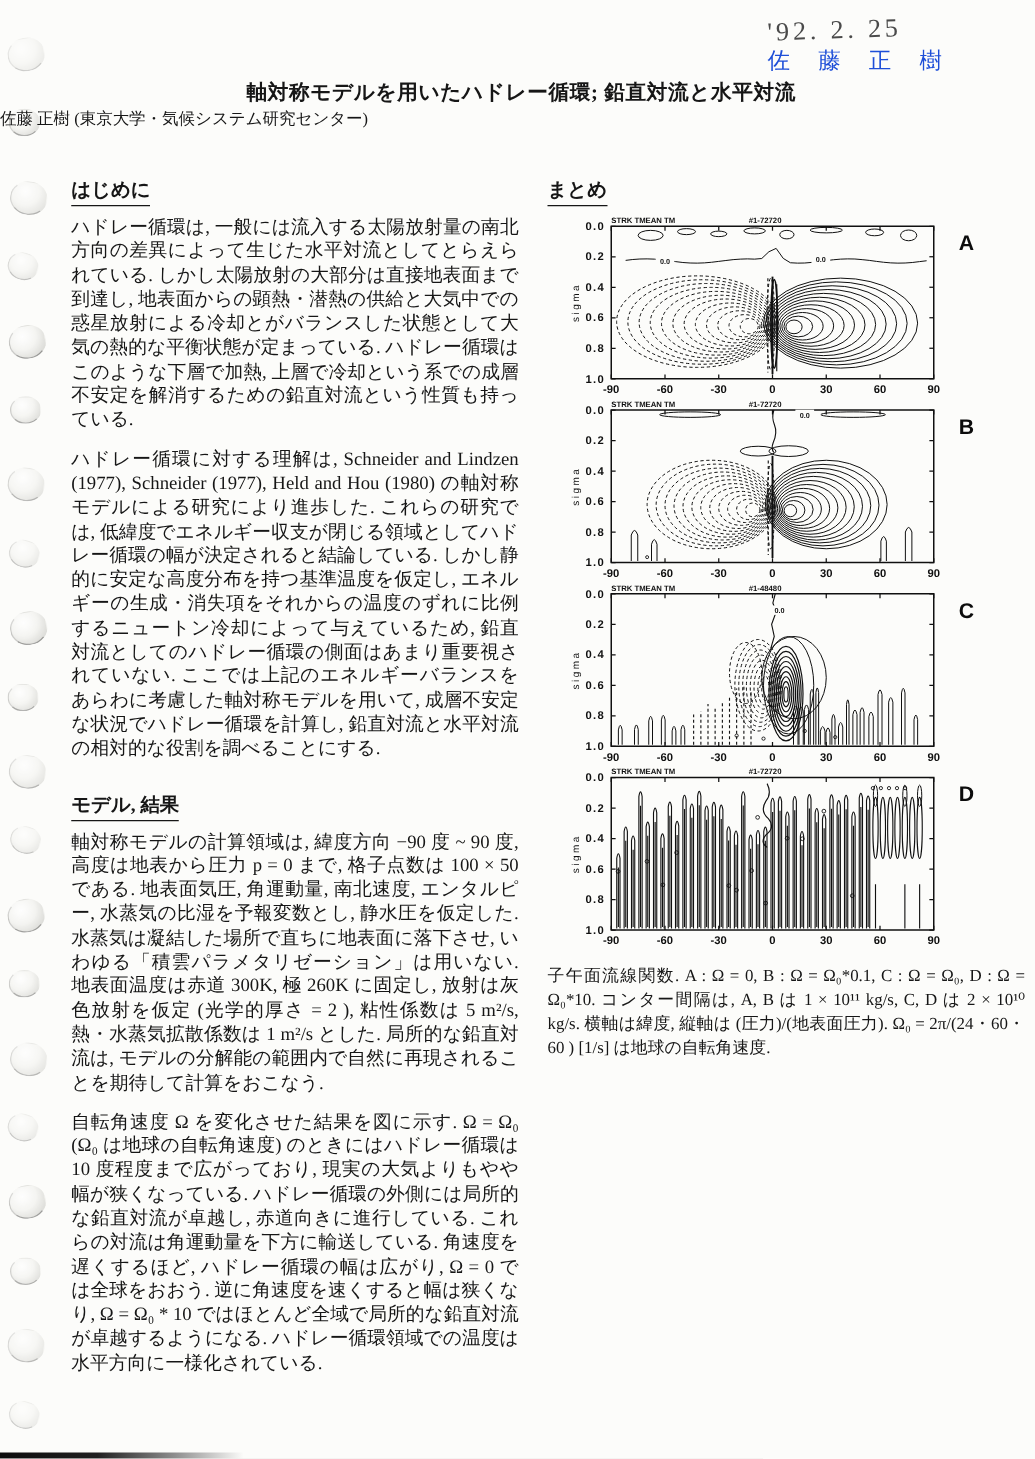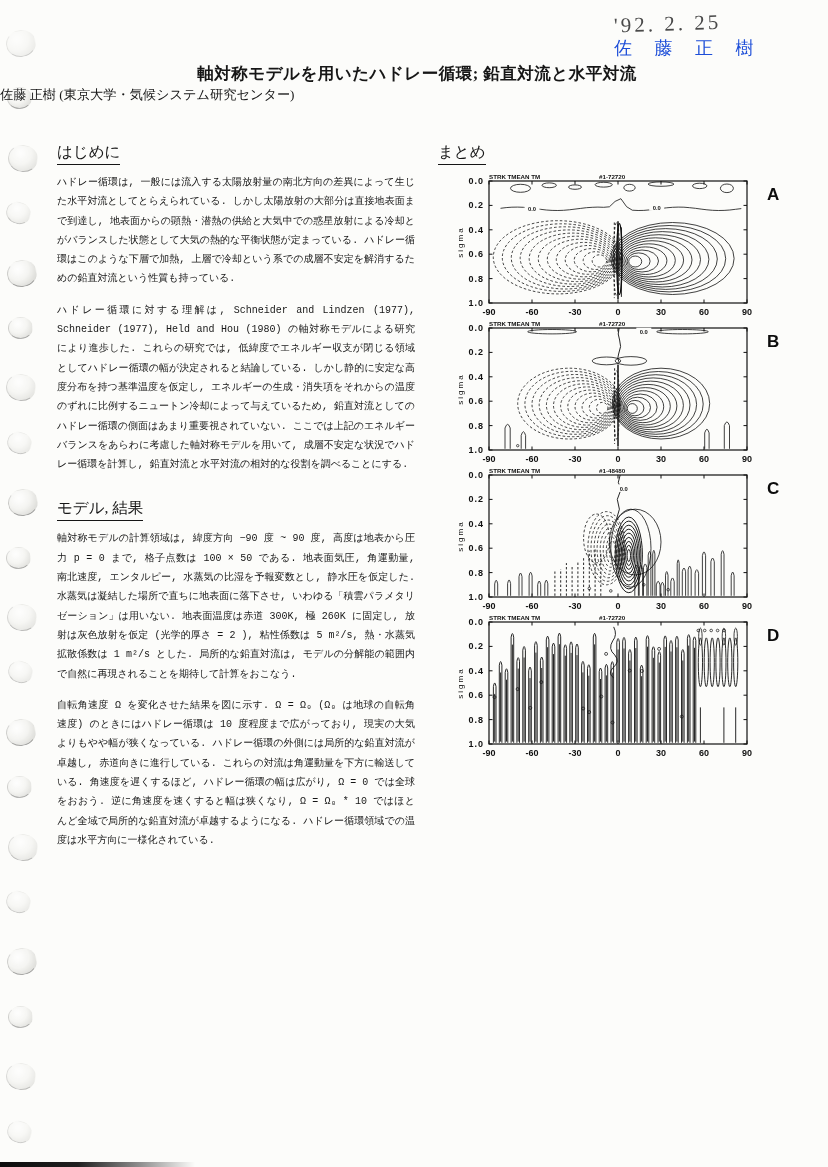--- a/index.html
+++ b/index.html
@@ -7,24 +7,24 @@
         font-family:"Liberation Serif","DejaVu Serif",serif;color:#161616;overflow:hidden;}
   .title{position:absolute;top:50px;left:18px;width:772px;text-align:center;
          font-size:16.5px;font-weight:bold;margin:13px;letter-spacing:.5px;}
   .author{position:absolute;top:86px;left:0;width:748px;font-size:13.2px;}
   .stamp{position:absolute;top:10px;left:614px;width:205px;color:#3a3a3a;}
   .stamp-date{font-size:21px;letter-spacing:3px;transform:rotate(-2deg);color:#4a4a4a;}
   .stamp-name{font-size:18px;letter-spacing:9px;margin-top:1px;color:#1d4ed8;}
   .col{position:absolute;top:140px;}
   .col.left{left:57px;width:358px;}
   .col.right{left:438px;width:382px;}
-  h2.sec{font-size:15.5px;font-weight:normal;margin:2px 0 8px;display:table;
+  h2.sec{font-size:15.5px;font-weight:bold;margin:2px 0 8px;display:table;
          border-bottom:1.6px solid #161616;padding-bottom:1px;}
   h2.sec.mt{margin-top:24px;}
-  p.body{font-size:10px;line-height:19.3px;text-align:justify;margin:0 0 12px;font-family:Liberation Mono, monospace;}
+  p.body{font-size:15px;line-height:19.3px;text-align:justify;margin:0 0 12px;}
   p.caption{font-size:13.5px;line-height:19px;text-align:justify;margin:10px 0 0;}
   #figures{margin-top:2px;}
   .panel{position:relative;height:147px;}
   .panel svg{display:block;}
   svg text{font-family:"Liberation Sans","DejaVu Sans",sans-serif;}
   .holes{position:absolute;left:0;top:0;width:52px;height:1167px;}
   .hole{position:absolute;border-radius:50%;
         background:radial-gradient(circle at 38% 30%, #ffffff 0%, #f4f4f1 45%, #dcdcd8 78%, #c3c3bf 100%);
         border:1px solid transparent;border-bottom-color:rgba(55,55,55,.45);
         border-left-color:rgba(55,55,55,.18);}
@@ -514,16 +514,17 @@
               <path d="M 175.7 12.9 q 4 8 -1 14 q -5 8 2 14 q 6 7 -2 13 q -5 6 1 10" fill="none" stroke="#101010" stroke-width="0.9"></path>
               <circle cx="260.3" cy="16.5" r="1.3" fill="none" stroke="#101010" stroke-width="0.7"></circle>
               <circle cx="266.7" cy="16.5" r="1.3" fill="none" stroke="#101010" stroke-width="0.7"></circle>
               <circle cx="273.2" cy="16.5" r="1.3" fill="none" stroke="#101010" stroke-width="0.7"></circle>
               <circle cx="279.6" cy="16.5" r="1.3" fill="none" stroke="#101010" stroke-width="0.7"></circle>
               <circle cx="286.1" cy="16.5" r="1.3" fill="none" stroke="#101010" stroke-width="0.7"></circle>
             </g>
           </svg>
         </div>
       </div>
+    <p class="caption">子午面流線関数. A : Ω = 0, B : Ω = Ω₀*0.1, C : Ω = Ω₀, D : Ω = Ω₀*10. コンター間隔は, A, B は 1 × 10¹¹ kg/s, C, D は 2 × 10¹⁰ kg/s. 横軸は緯度, 縦軸は (圧力)/(地表面圧力). Ω₀ = 2π/(24・60・60 ) [1/s] は地球の自転角速度.</p>
   </div>
 
   <div class="scan-line"></div>
 </div>
 
 </body></html>

